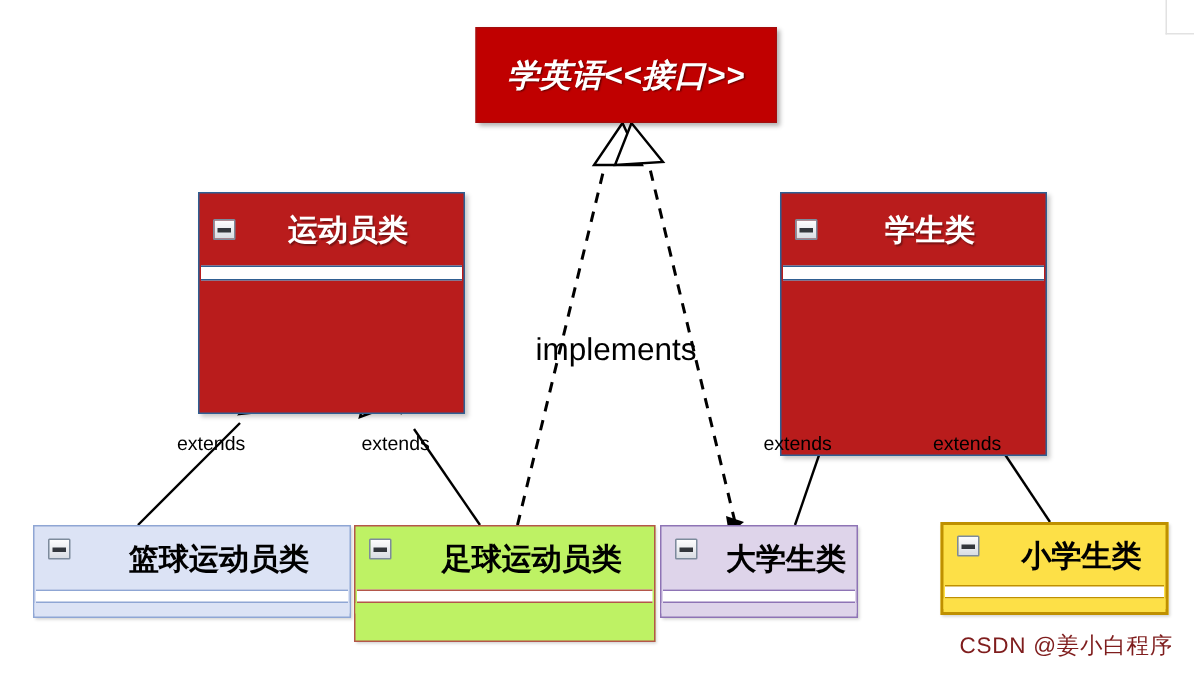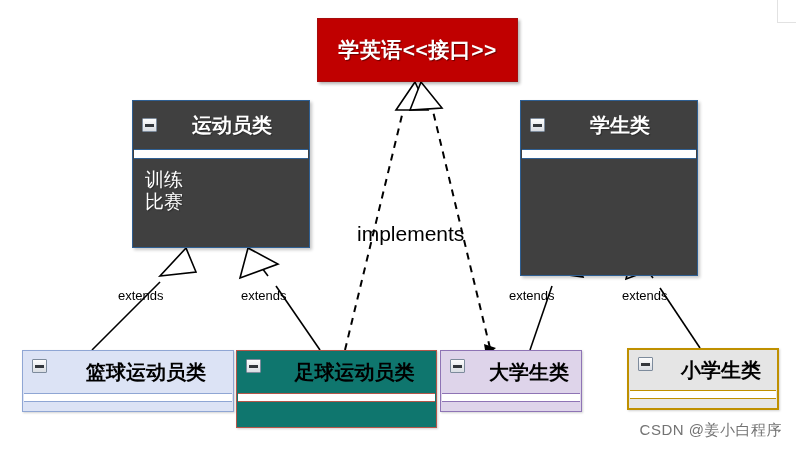--- a/index.html
+++ b/index.html
@@ -45,34 +45,36 @@
     line-height:1.18;
     white-space:pre-line;
   }
 
   
   #iface{
     left:317px;top:18px;width:201px;height:64px;
     background:#c00000;
     border:1px solid #a50d0d;
     box-shadow:2px 2px 3px rgba(0,0,0,.30);
+    font-style:italic;
   }
   #iface .title{
     width:100%;height:100%;
     color:#ffffff;font-size:21px;
     text-shadow:1px 1px 1px rgba(0,0,0,.45);
     letter-spacing:.5px;
   }
 
   
   .blue{
-    background:#404040;
+    background:#b91c1c;
     border:1px solid #2f5f92;
     color:#2f5f92;
     box-shadow:2px 2px 3px rgba(0,0,0,.22);
+    margin-top:28px;
   }
   .blue .title{
     height:48px;width:100%;
     color:#ffffff;font-size:20px;
     text-shadow:1px 1px 1px rgba(0,0,0,.35);
     padding-left:22px;
   }
   .blue .minus{left:9px;top:17px;}
   .blue .divider{height:10px;margin:0 1px;}
   .blue .members{
@@ -90,45 +92,45 @@
     font-size:20px;color:#000000;
     padding-left:36px;
   }
   .leaf .minus{left:9px;top:8px;}
   .leaf .divider{height:9px;margin:0 1px;}
   .leaf .empty{height:7px;background:inherit;}
 
   #leaf-basket{left:22px;top:350px;width:212px;height:62px;
     background:#dce3f5;border:1px solid #8fa6d4;color:#8fa6d4;}
   #leaf-foot{left:236px;top:350px;width:201px;height:78px;
-    background:#0f766e;border:1px solid #b4564a;color:#b4564a;}
-  #leaf-univ{left:440px;top:350px;width:142px;height:62px;
+    background:#bef264;border:1px solid #b4564a;color:#b4564a;}
+  #leaf-univ{left:440px;top:350px;width:132px;height:62px;
     background:#ded4ea;border:1px solid #8e74b5;color:#8e74b5;}
   #leaf-primary{left:627px;top:348px;width:152px;height:62px;
-    background:#e5e5e5;border:2px solid #bf9000;color:#bf9000;}
+    background:#fde047;border:2px solid #bf9000;color:#bf9000;}
   #leaf-primary .title{height:40px;}
   #leaf-primary .minus{top:7px;}
 
   
   .edge-label{
     position:absolute;
     font-size:13px;color:#000000;
     white-space:nowrap;
     background:transparent;
   }
   #lbl-implements{left:357px;top:222px;font-size:21px;text-align:right;}
   #lbl-ext-1{left:118px;top:288px;}
   #lbl-ext-2{left:241px;top:288px;}
   #lbl-ext-3{left:509px;top:288px;}
   #lbl-ext-4{left:622px;top:288px;}
 
   
   #watermark{
     position:absolute;right:14px;bottom:10px;
-    font-size:15px;color:#737373;white-space:nowrap;
+    font-size:15px;color:#7f1d1d;white-space:nowrap;
     letter-spacing:.5px;
   }
   #corner{
     position:absolute;right:0;top:0;width:18px;height:22px;
     border-left:1px solid #e2e2e2;border-bottom:1px solid #e2e2e2;
     background:#ffffff;
   }
 </style>
 </head>
 <body>
@@ -178,22 +180,20 @@
   </div>
 
   <div class="uml blue" id="cls-athlete">
     <div class="title">
       <span class="minus">
           <i></i>
         </span>
       <span>运动员类</span>
     </div>
     <div class="divider"></div>
-    <div class="members">训练
-比赛</div>
   </div>
 
   <div class="uml blue" id="cls-student">
     <div class="title">
       <span class="minus">
           <i></i>
         </span>
       <span>学生类</span>
     </div>
     <div class="divider"></div>

